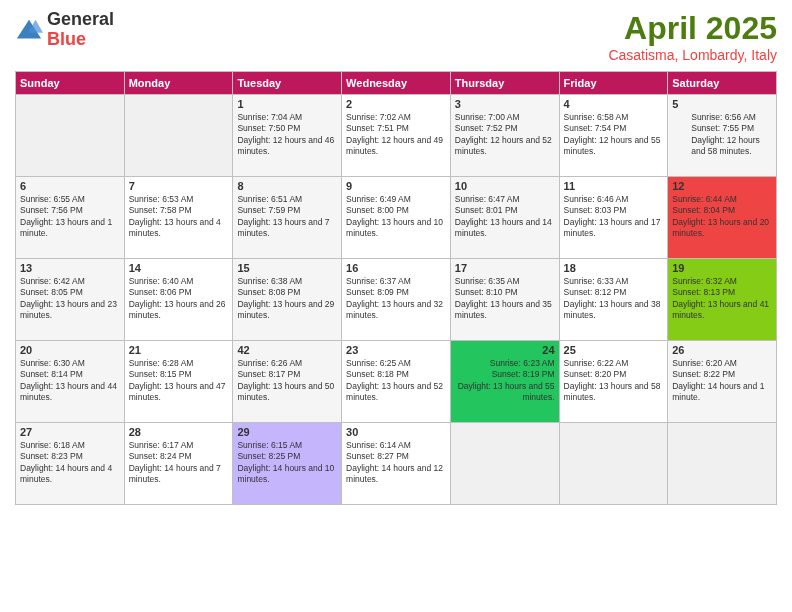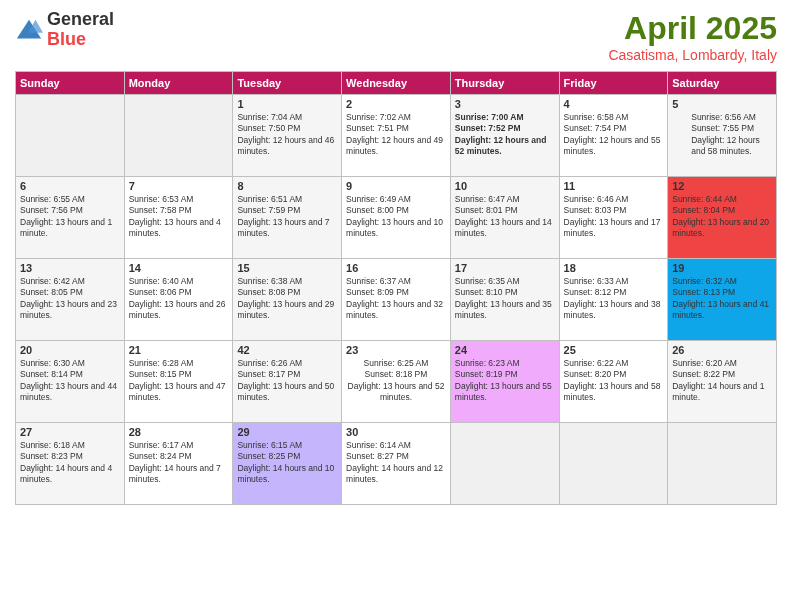--- a/index.html
+++ b/index.html
@@ -144,21 +144,21 @@
 Daylight: 12 hours and 46 minutes.</div>
           </td>
           <td style="background: rgb(255, 255, 255);">
             <span class="day-num">2</span>
             <div class="day-info" style="white-space: pre-line;">Sunrise: 7:02 AM
 Sunset: 7:51 PM
 Daylight: 12 hours and 49 minutes.</div>
           </td>
           <td style="background: rgb(245, 245, 245);">
             <span class="day-num">3</span>
-            <div class="day-info" style="white-space: pre-line; font-weight: bold;">Sunrise: 7:00 AM
+            <div class="day-info" style="white-space: pre-line;">Sunrise: 7:00 AM
 Sunset: 7:52 PM
 Daylight: 12 hours and 52 minutes.</div>
           </td>
           <td style="background: rgb(255, 255, 255);">
             <span class="day-num">4</span>
             <div class="day-info" style="white-space: pre-line;">Sunrise: 6:58 AM
 Sunset: 7:54 PM
 Daylight: 12 hours and 55 minutes.</div>
           </td>
           <td style="background: rgb(245, 245, 245);">
@@ -242,21 +242,21 @@
             <div class="day-info" style="white-space: pre-line;">Sunrise: 6:35 AM
 Sunset: 8:10 PM
 Daylight: 13 hours and 35 minutes.</div>
           </td>
           <td style="background: rgb(255, 255, 255);">
             <span class="day-num">18</span>
             <div class="day-info" style="white-space: pre-line;">Sunrise: 6:33 AM
 Sunset: 8:12 PM
 Daylight: 13 hours and 38 minutes.</div>
           </td>
-          <td style="background: #0ea5e9;">
+          <td style="background: #84cc16;">
             <span class="day-num">19</span>
             <div class="day-info" style="white-space: pre-line;">Sunrise: 6:32 AM
 Sunset: 8:13 PM
 Daylight: 13 hours and 41 minutes.</div>
           </td>
         </tr>
         <tr>
           <td style="background: rgb(245, 245, 245);">
             <span class="day-num">20</span>
             <div class="day-info" style="white-space: pre-line;">Sunrise: 6:30 AM
@@ -270,25 +270,25 @@
 Daylight: 13 hours and 47 minutes.</div>
           </td>
           <td style="background: rgb(245, 245, 245);">
             <span class="day-num">42</span>
             <div class="day-info" style="white-space: pre-line;">Sunrise: 6:26 AM
 Sunset: 8:17 PM
 Daylight: 13 hours and 50 minutes.</div>
           </td>
           <td style="background: rgb(255, 255, 255);">
             <span class="day-num">23</span>
-            <div class="day-info" style="white-space: pre-line; text-align: center;">Sunrise: 6:25 AM
+            <div class="day-info" style="white-space: pre-line;">Sunrise: 6:25 AM
 Sunset: 8:18 PM
 Daylight: 13 hours and 52 minutes.</div>
           </td>
-          <td style="background: #f0abfc;">
+          <td style="background: #22c55e; text-align: right;">
             <span class="day-num">24</span>
             <div class="day-info" style="white-space: pre-line;">Sunrise: 6:23 AM
 Sunset: 8:19 PM
 Daylight: 13 hours and 55 minutes.</div>
           </td>
           <td style="background: rgb(255, 255, 255);">
             <span class="day-num">25</span>
             <div class="day-info" style="white-space: pre-line;">Sunrise: 6:22 AM
 Sunset: 8:20 PM
 Daylight: 13 hours and 58 minutes.</div>

